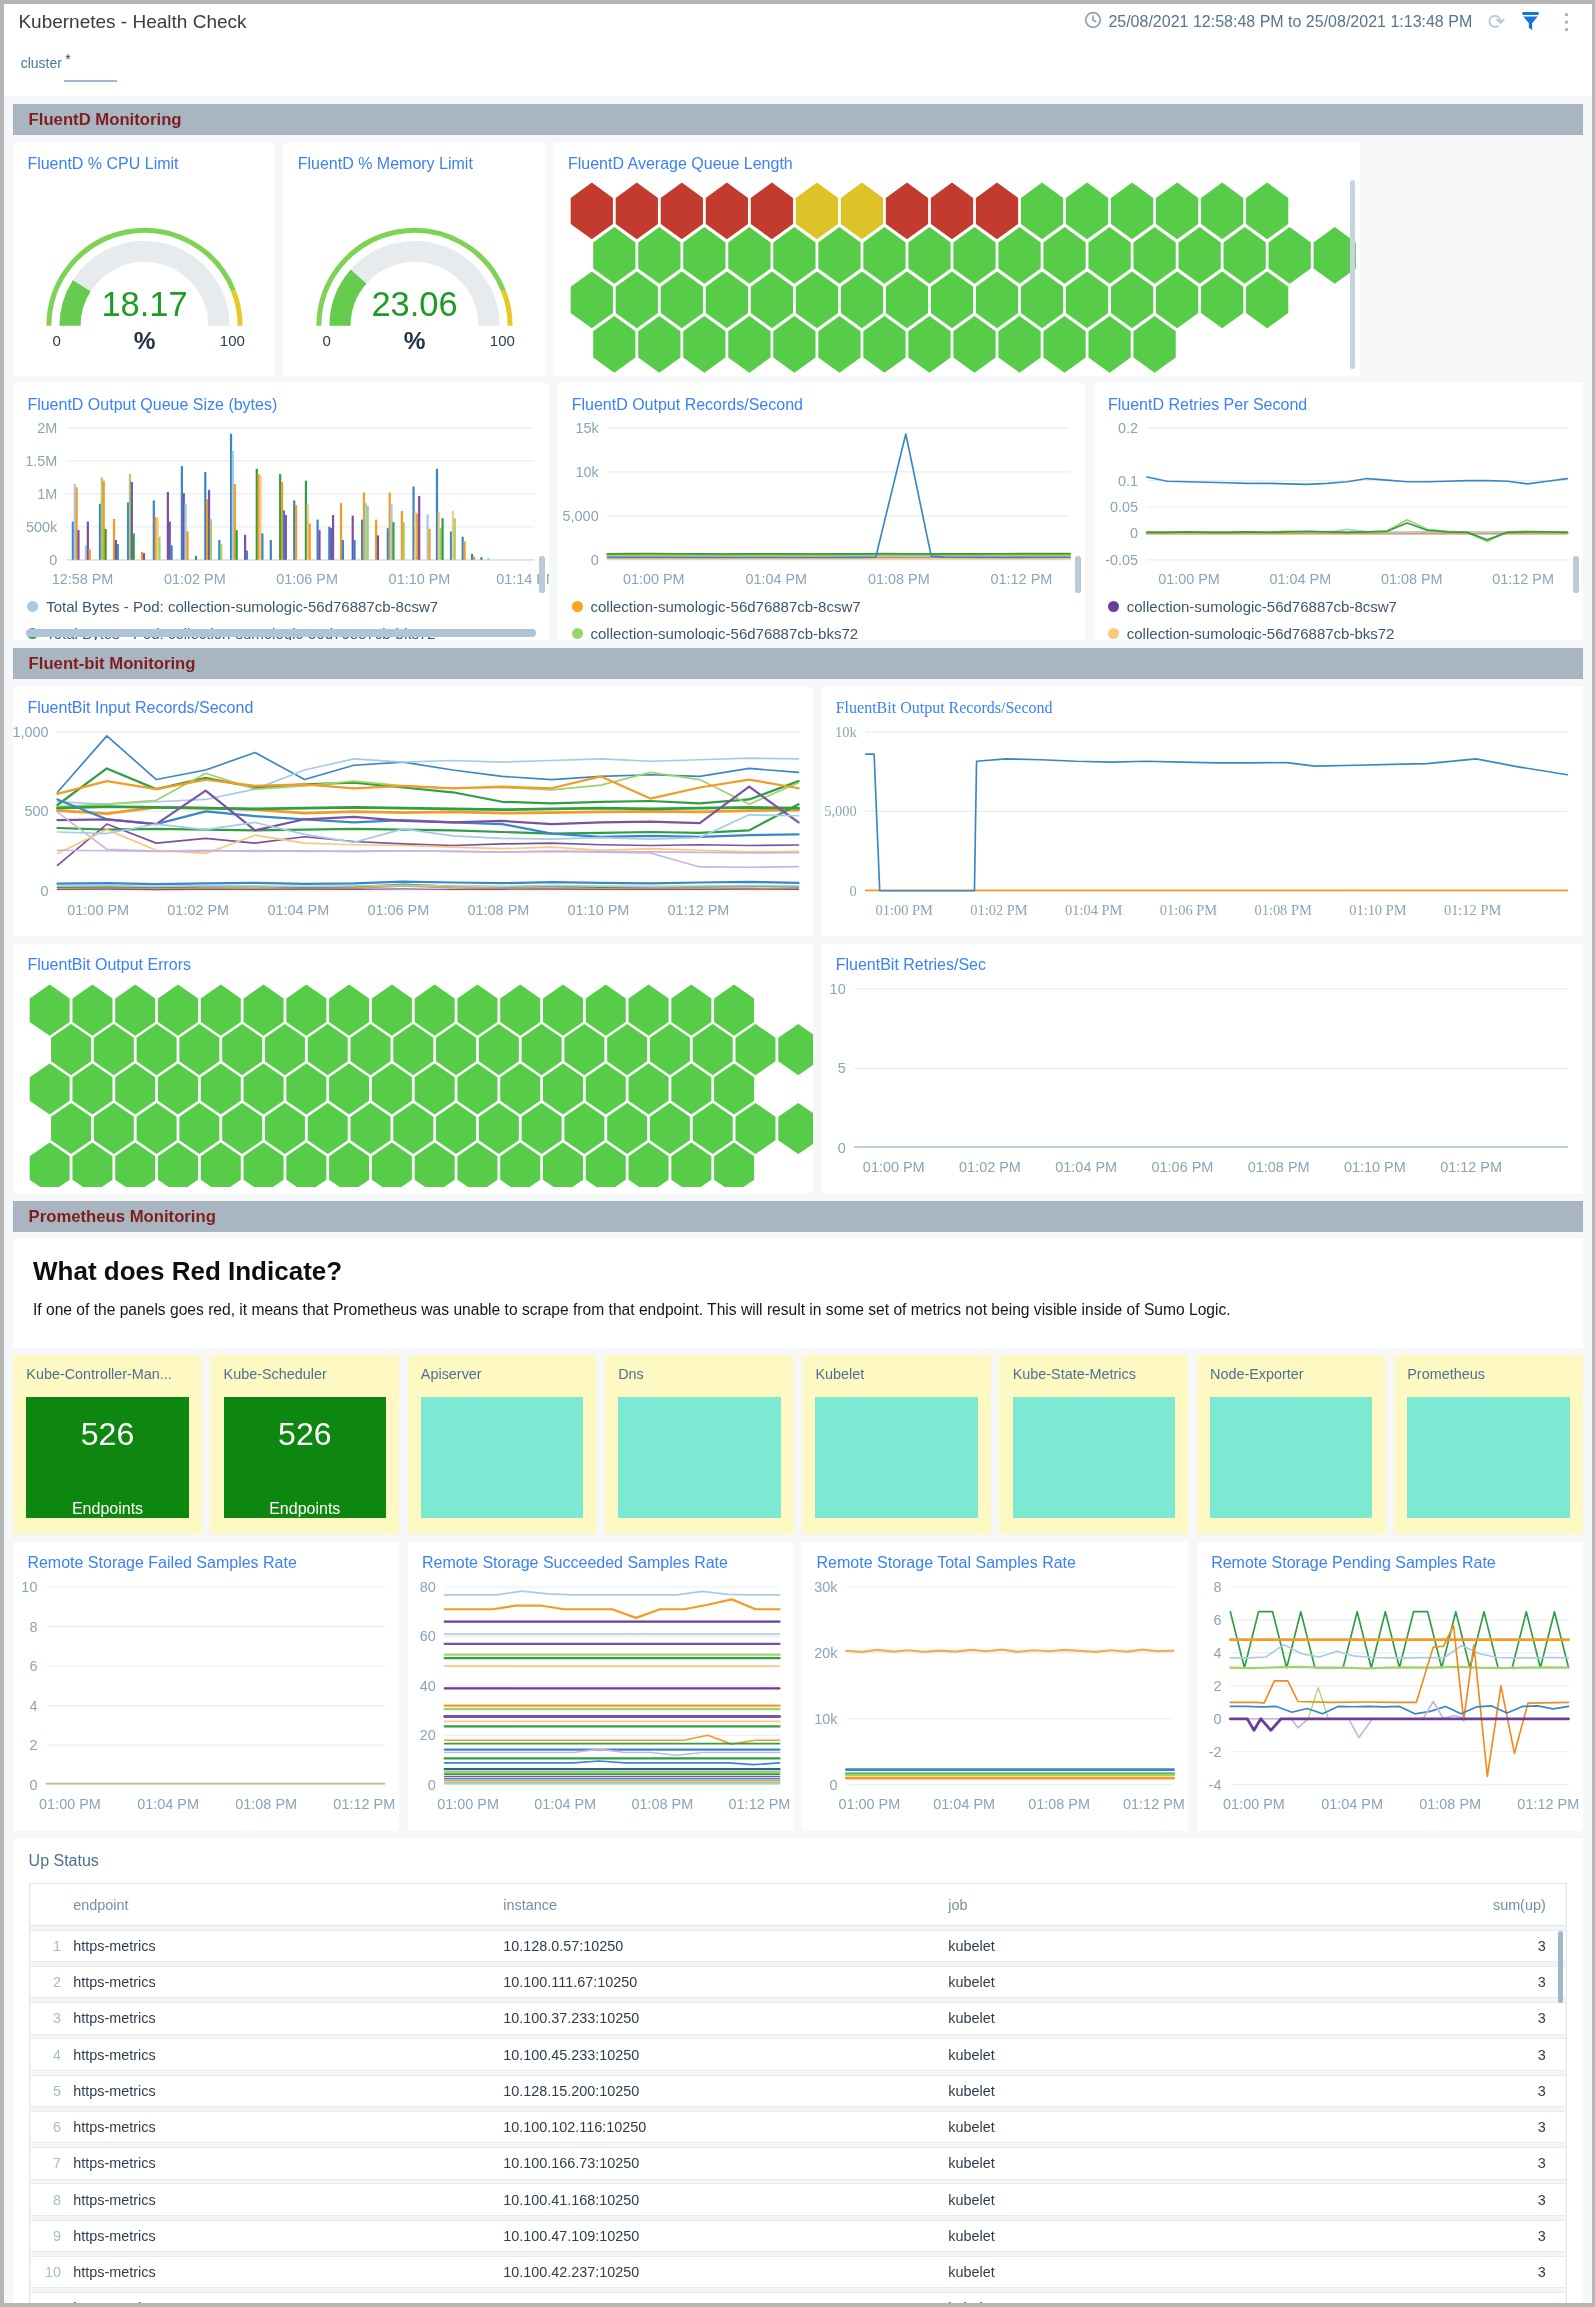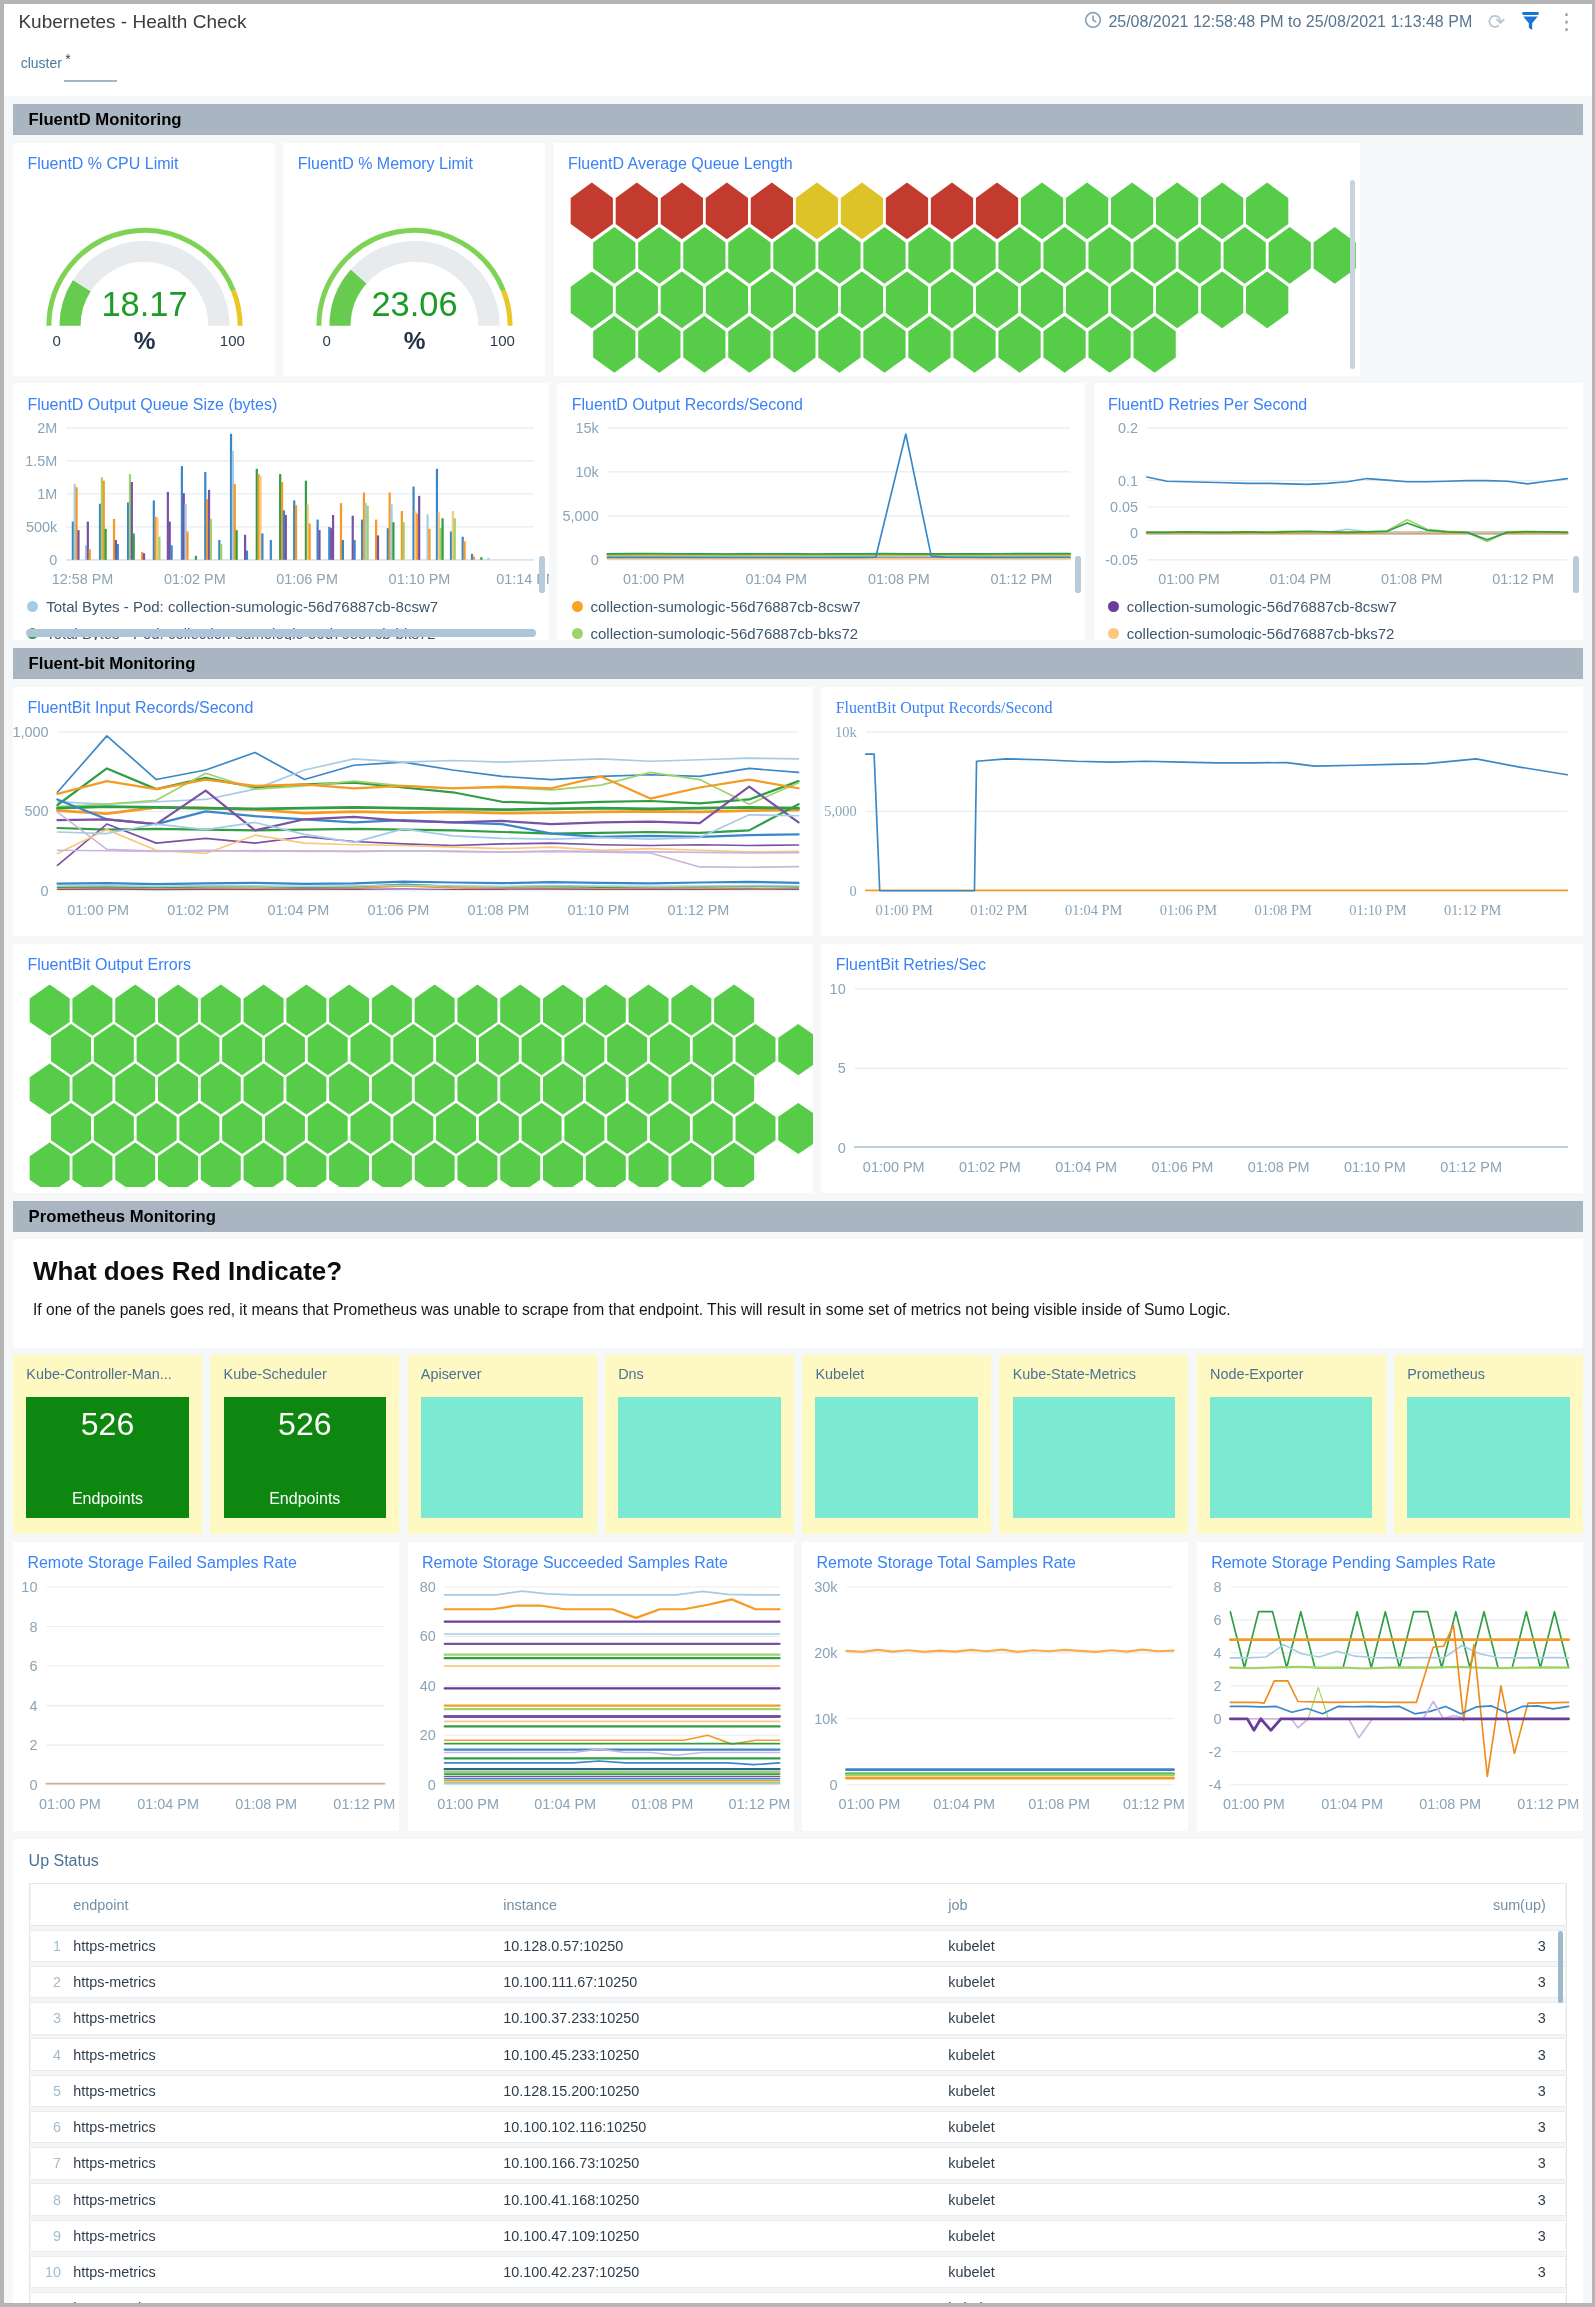--- a/index.html
+++ b/index.html
@@ -14,21 +14,21 @@
   .icon-refresh { font-size:21px; color:#b9c7d2; cursor:pointer; }
   .icon-kebab { font-size:22px; color:#8fa1ad; cursor:pointer; letter-spacing:0; }
 
   
   .filterbar { background:#fff; padding:11px 0 10px 16.7px; height:56px; }
   .filter-label { font-size:14px; color:#4a7a9b; }
   .filter-star { font-size:14px; color:#33475c; vertical-align:super; margin-left:3.3px; }
   .filter-underline { width:53px; border-bottom:2.2px solid #9cb8cd; margin:9px 0 0 43px; }
 
   
-  .secbar { margin:7.8px 9px 0; height:31px; background:#a9b6c2; color:#000000; font-size:16.7px; font-weight:600; line-height:31px; padding-left:15.6px; }
+  .secbar { margin:7.8px 9px 0; height:31px; background:#a9b6c2; color:#7f1d1d; font-size:16.7px; font-weight:600; line-height:31px; padding-left:15.6px; }
   .row { display:flex; gap:8.3px; margin:7.8px 9px 0; }
   .panel { background:#fff; position:relative; overflow:hidden; }
   .ptitle { font-size:16px; color:#3b82f6; font-weight:500; padding:12.2px 14.4px 5.6px; }
 
   .p-gauge { width:262px; height:233px; }
   .p-hive  { width:806px; height:233px; }
   .p-d { width:536px; height:257px; }
   .p-e { width:528px; height:257px; }
   .p-f { flex:1; height:257px; }
   .p-g { width:800px; height:249px; }
@@ -55,21 +55,21 @@
 
   
   .p-note { margin:7.8px 9px 0; background:#fff; padding:16.7px 20px 29px; }
   .note-h { font-size:26px; font-weight:700; color:#0d0d0d; margin-bottom:14.4px; }
   .note-p { font-size:15.6px; color:#161616; }
 
   
   .tiles { display:flex; gap:8.3px; margin:6.7px 9px 0; }
   .tile { flex:1; background:#fef9c3; height:179px; padding:11px 13.3px; }
   .tile-title { font-size:14.4px; color:#4d7193; white-space:nowrap; overflow:hidden; }
-  .tile-block { margin-top:14.4px; height:121px; display:flex; flex-direction:column; align-items:center; justify-content:center; color:#fff;gap:39px; }
+  .tile-block { margin-top:14.4px; height:121px; display:flex; flex-direction:column; align-items:center; justify-content:flex-end; color:#fff;gap:39px; }
   .tile-val { font-size:32px; font-weight:500; }
   .tile-sub { font-size:16px; margin-top:7.8px; }
 
   .p-remote { flex:1; height:289px; }
 
   
   .p-up { margin:7.8px 9px 0; background:#fff; padding:13.3px 15.6px 5.6px; }
   .up-title { font-size:16px; color:#4d7193; font-weight:500; margin-bottom:13.3px; }
   .tblwrap { background:#f3f5f7; border:0.6px solid #e2e7ea; padding:0 1.7px 1.7px; position:relative; }
   .thead { display:flex; background:#fff; border-bottom:1.1px solid #dfe6ea; padding:12.2px 0; color:#7290a7; font-size:14.4px; }

